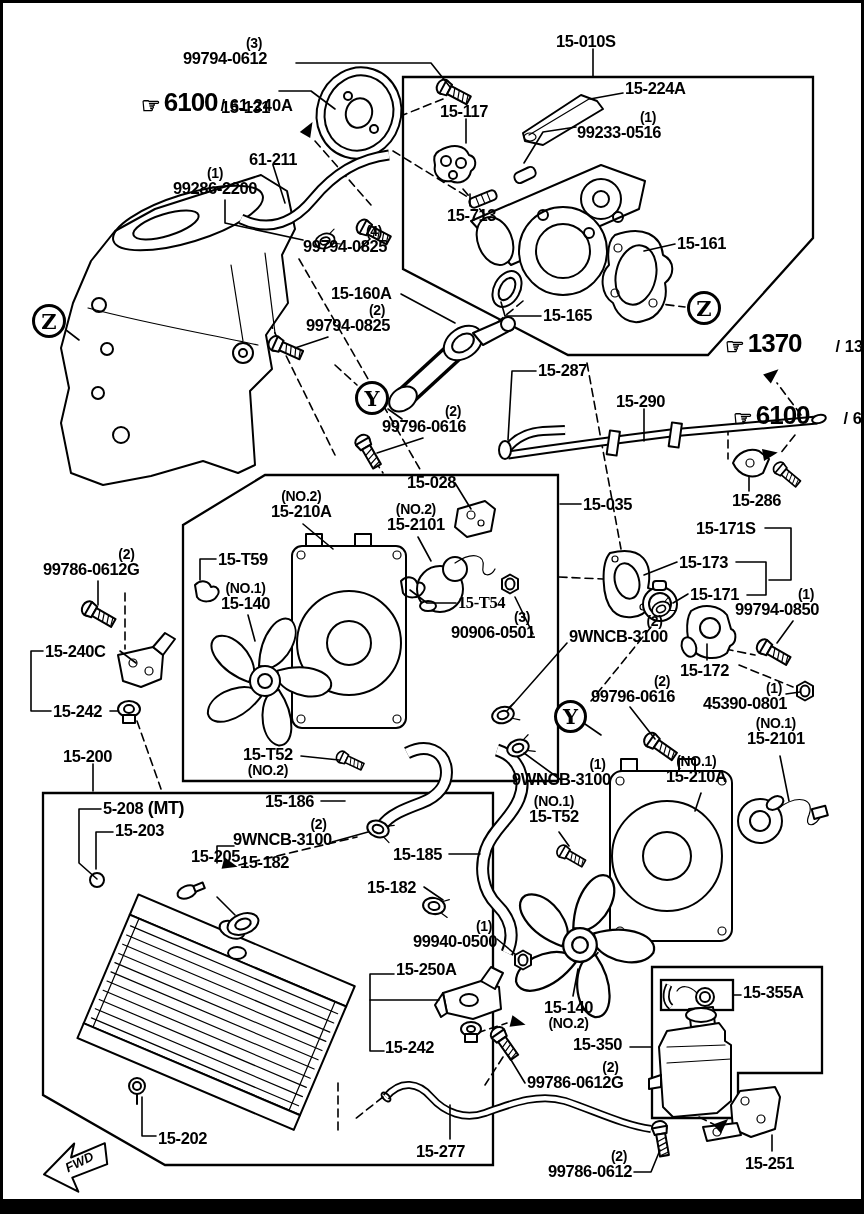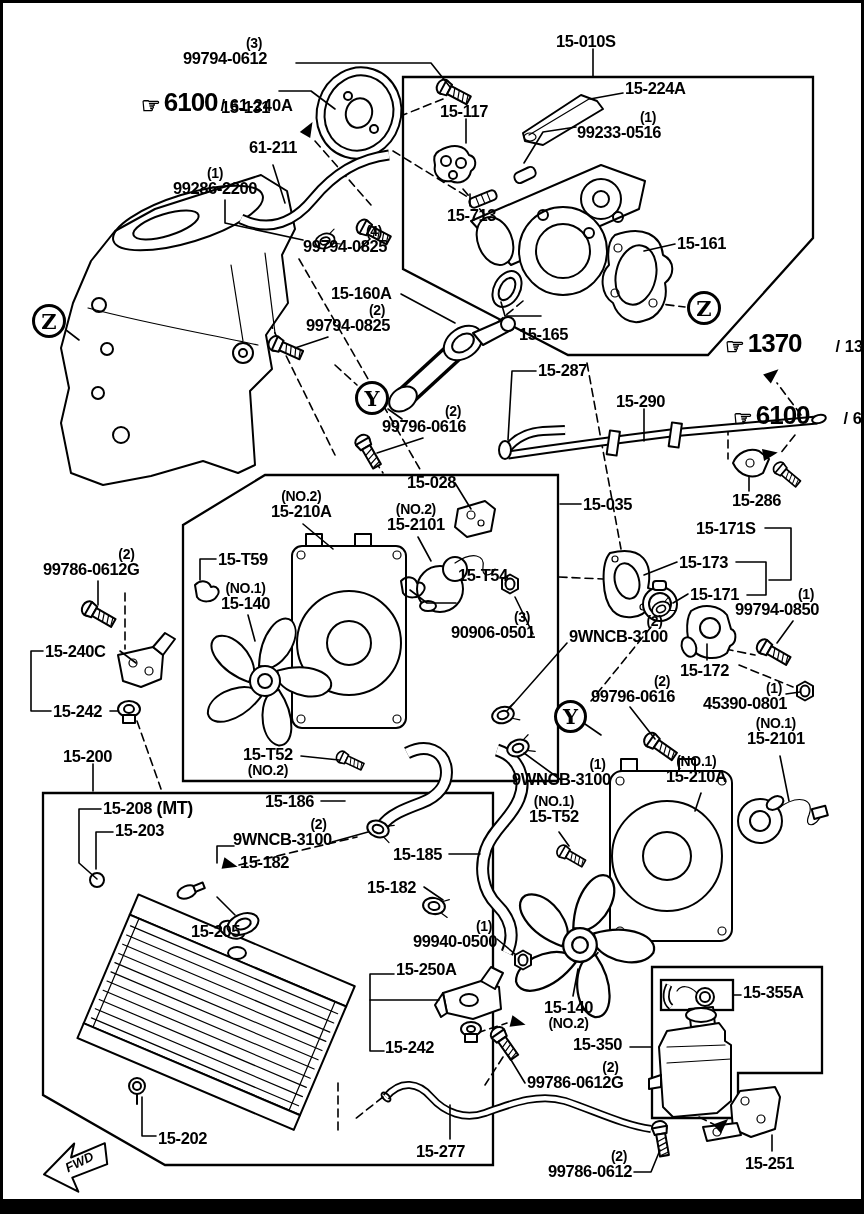--- a/index.html
+++ b/index.html
@@ -470,21 +470,21 @@
 <div class="layer">
 
 <div class="lbl q-r" style="left: 180px; top: 33px;">
       <span class="q">(3)</span>
       <span class="t"><span>99794-0612</span></span>
     </div>
       <div class="lbl" style="left: 218px; top: 60px; margin-top: 36px;">
 
       <span class="t"><span>15-131</span></span>
     </div>
-      <div class="lbl" style="left: 246px; top: 136px;">
+      <div class="lbl" style="left: 246px; top: 148px;">
 
       <span class="t"><span>61-211</span></span>
     </div>
       <div class="lbl q-c" style="left: 170px; top: 163px;">
       <span class="q">(1)</span>
       <span class="t"><span>99286-2200</span></span>
     </div>
       <div class="lbl q-r" style="left: 300px; top: 221px;">
       <span class="q">(4)</span>
       <span class="t"><span>99794-0825</span></span>
@@ -514,21 +514,21 @@
       <span class="t"><span>15-161</span></span>
     </div>
       <div class="lbl" style="left: 328px; top: 282px;">
 
       <span class="t"><span>15-160A</span></span>
     </div>
       <div class="lbl q-r" style="left: 303px; top: 300px;">
       <span class="q">(2)</span>
       <span class="t"><span>99794-0825</span></span>
     </div>
-      <div class="lbl" style="left: 516px; top: 304px; margin-top: 19px;">
+      <div class="lbl" style="left: 540px; top: 304px;">
 
       <span class="t"><span>15-165</span></span>
     </div>
       <div class="lbl" style="left: 535px; top: 359px;">
 
       <span class="t"><span>15-287</span></span>
     </div>
       <div class="lbl" style="left: 613px; top: 390px;">
 
       <span class="t"><span>15-290</span></span>
@@ -558,21 +558,21 @@
       <span class="t"><span>15-2101</span></span>
     </div>
       <div class="lbl" style="left: 215px; top: 548px;">
 
       <span class="t"><span>15-T59</span></span>
     </div>
       <div class="lbl q-c" style="left: 218px; top: 578px;">
       <span class="q">(NO.1)</span>
       <span class="t"><span>15-140</span></span>
     </div>
-      <div class="lbl" style="left: 455px; top: 564px;">
+      <div class="lbl" style="left: 455px; top: 592px; font-family: Liberation Serif, serif;">
 
       <span class="t"><span>15-T54</span></span>
     </div>
       <div class="lbl q-r" style="left: 448px; top: 607px;">
       <span class="q">(3)</span>
       <span class="t"><span>90906-0501</span></span>
     </div>
       <div class="lbl q-r" style="left: 566px; top: 611px;">
       <span class="q">(2)</span>
       <span class="t"><span>9WNCB-3100</span></span>
@@ -656,27 +656,27 @@
       <div class="lbl" style="left: 390px; top: 843px; align-items: center;">
 
       <span class="t"><span>15-185</span></span>
     </div>
       <div class="lbl" style="left: 364px; top: 876px;">
 
       <span class="t"><span>15-182</span></span>
     </div>
       <div class="lbl" style="left: 100px; top: 796px;">
 
-      <span class="t"><span>15-208</span><span class="sfx"> (MT)</span></span>
+      <span class="t"><span>5-208</span><span class="sfx"> (MT)</span></span>
     </div>
       <div class="lbl" style="left: 112px; top: 819px; justify-content: flex-end;">
 
       <span class="t"><span>15-203</span></span>
     </div>
-      <div class="lbl" style="left: 188px; top: 920px;">
+      <div class="lbl" style="left: 188px; top: 845px;">
 
       <span class="t"><span>15-205</span></span>
     </div>
       <div class="lbl q-r" style="left: 410px; top: 916px;">
       <span class="q">(1)</span>
       <span class="t"><span>99940-0500</span></span>
     </div>
       <div class="lbl" style="left: 393px; top: 958px;">
 
       <span class="t"><span>15-250A</span></span>

